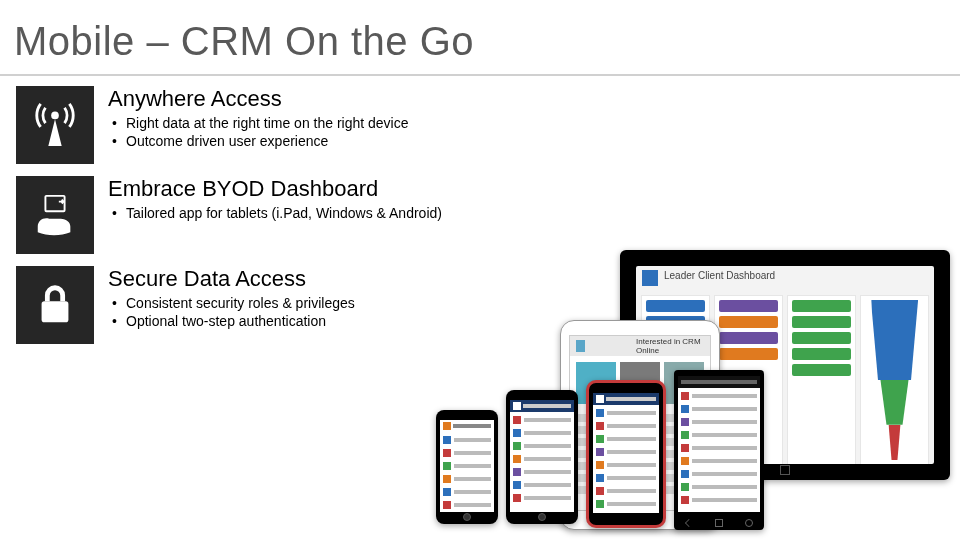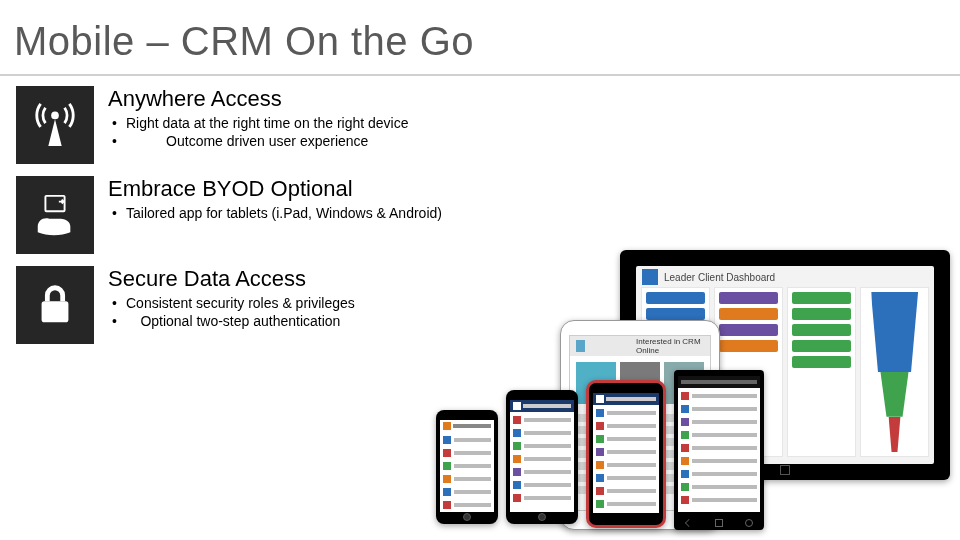--- a/index.html
+++ b/index.html
@@ -10,33 +10,33 @@
   .title-bar h1 { font-weight: 300; font-size: 40px; color:#595959; letter-spacing: .5px; }
   .title-rule { position:absolute; left:0; right:0; top:74px; height:2px; background:#d0d0d0; }
 
   .content { position:absolute; top:86px; left:16px; width: 540px; }
 
   .row { display:flex; align-items:flex-start; margin-bottom: 12px; }
   .icon-tile { width:78px; height:78px; background:#262626; color:#fff; display:flex; align-items:center; justify-content:center; flex-shrink:0; }
   .icon-tile svg { width:46px; height:46px; }
   .row-text { padding-left: 14px; padding-top: 0; }
   .row-heading { font-size: 22px; font-weight: 400; font-family: "Segoe UI", Arial, sans-serif; color:#000; margin-bottom: 2px; }
-  ul.bullets { list-style: none; padding-left: 4px; text-align: center; }
+  ul.bullets { list-style: none; padding-left: 4px; }
   ul.bullets li { font-size: 14px; font-family: "Segoe UI", Arial, sans-serif; line-height: 18px; position: relative; padding-left: 14px; }
   ul.bullets li::before { content:"•"; position:absolute; left:0; top:0; }
 
   
   .devices { position:absolute; left:430px; top:250px; width:520px; height:280px; }
   .device { position:absolute; background:#000; border-radius:10px; box-shadow: 0 2px 6px rgba(0,0,0,.35); }
   .device .screen { position:absolute; background:#f3f3f3; overflow:hidden; }
 
   
   .tablet { width:330px; height:230px; right:0; top:0; border-radius:6px; }
   .tablet .screen { left:16px; right:16px; top:16px; bottom:16px; border-radius:2px; }
-  .tablet .scr-head { height:22px; display:flex; align-items:center; padding:4px 6px; gap:6px; }
+  .tablet .scr-head { height:30px; display:flex; padding:4px 6px; gap:6px; }
   .tablet .scr-head .sq { width:16px; height:16px; background:#2c6fbb; }
   .tablet .scr-head .ttl { font-size:10px; color:#444; }
   .tablet .cols { display:flex; height:calc(100% - 24px); gap:6px; padding:0 6px 6px 6px; }
   .tablet .col { flex:1; background:#fff; padding:4px; box-shadow:0 0 0 1px #e6e6e6; }
   .mini-chip { height:12px; margin-bottom:4px; border-radius:2px; }
   .c-blue{background:#2c6fbb;} .c-green{background:#3fa34d;} .c-orange{background:#e07a1f;} .c-purple{background:#6b4fa0;} .c-red{background:#c43b3b;}
   .tablet .funnel { width:100%; height:100%; position:relative; }
   .tablet .funnel div { position:absolute; left:50%; transform:translateX(-50%); }
   .fun-a{top:0;width:80%;height:50%;background:#2c6fbb;clip-path:polygon(0 0,100% 0,85% 100%,15% 100%);}
   .fun-b{top:50%;width:68%;height:28%;background:#3fa34d;clip-path:polygon(15% 0,85% 0,70% 100%,30% 100%);}
@@ -112,21 +112,21 @@
 
   <div class="row">
     <div class="icon-tile">
       <svg viewBox="0 0 48 48" fill="#fff">
         <rect x="14" y="4" width="20" height="16" rx="1" fill="none" stroke="#fff" stroke-width="2"></rect>
         <path d="M28 10 L33 10 M31 8 L33 10 L31 12" stroke="#fff" stroke-width="2" fill="none"></path>
         <path d="M6 36 C6 30 12 26 18 28 L30 28 C36 28 40 32 40 36 L40 42 C30 46 16 46 6 42 Z"></path>
       </svg>
     </div>
     <div class="row-text">
-      <div class="row-heading">Embrace BYOD Optional</div>
+      <div class="row-heading">Embrace BYOD Dashboard</div>
       <ul class="bullets">
         <li>Tailored app for tablets (i.Pad, Windows &amp; Android)</li>
       </ul>
     </div>
   </div>
 
 
   <div class="row">
     <div class="icon-tile">
       <svg viewBox="0 0 48 48" fill="#fff">

